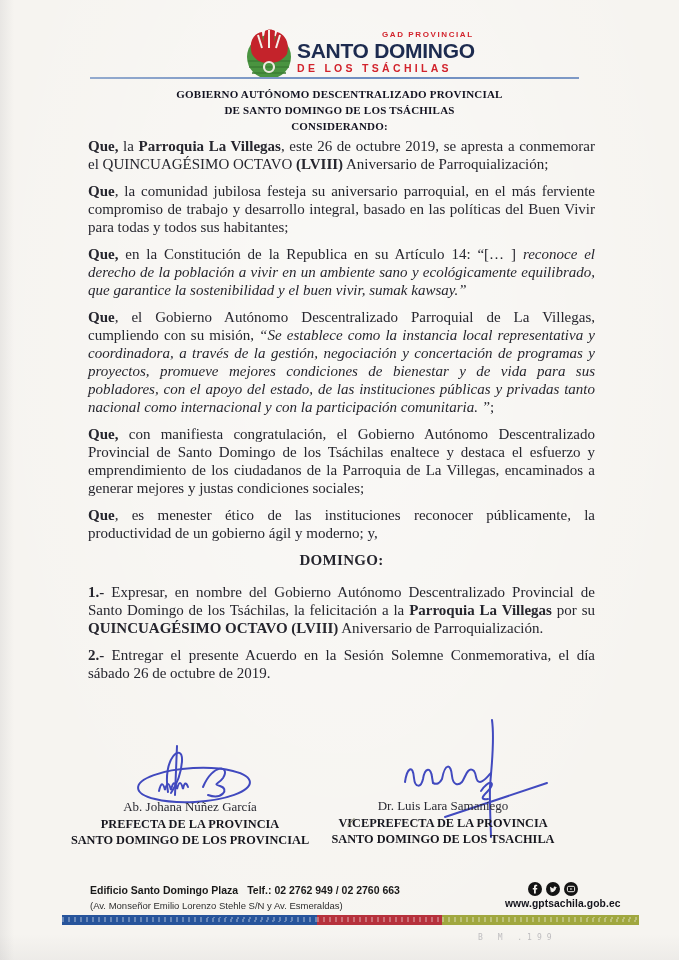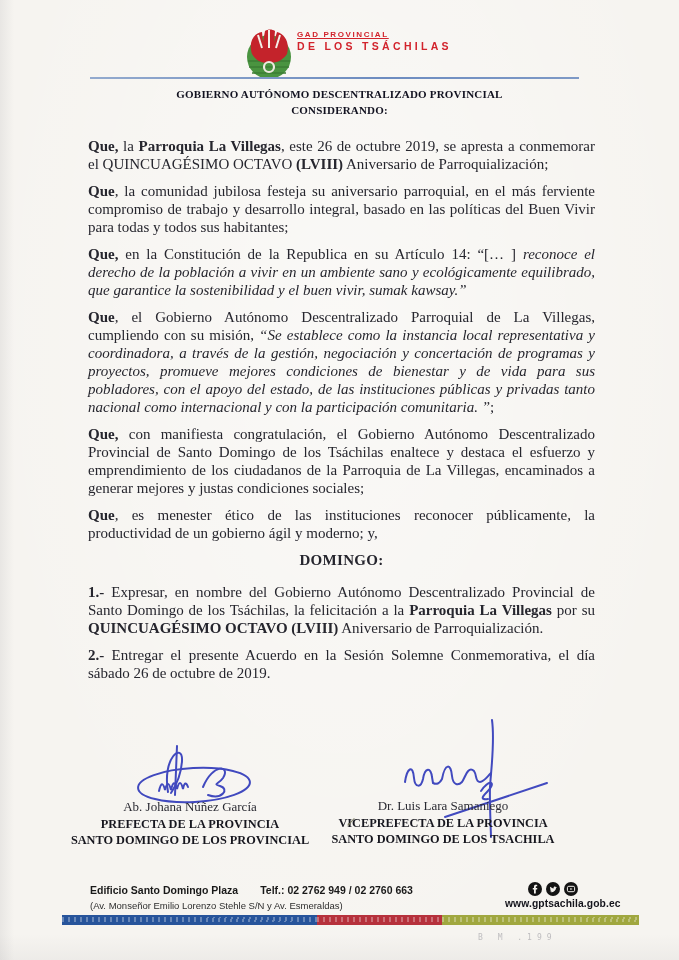--- a/index.html
+++ b/index.html
@@ -12,21 +12,21 @@
     content:'';position:absolute;inset:0;pointer-events:none;
     background:
       linear-gradient(90deg,rgba(110,110,118,.10),rgba(0,0,0,0) 14px),
       linear-gradient(0deg,rgba(120,120,125,.07),rgba(0,0,0,0) 26px),
       radial-gradient(ellipse at 50% 35%,rgba(255,255,255,.45),rgba(0,0,0,0) 75%);
   }
   
   .logo{position:absolute;left:246px;top:28px;display:flex;align-items:flex-start;}
   .emblem{width:46px;height:52px;}
   .logo-text{margin-left:5px;}
-  .logo-gad{color:#d2232c;font:bold 8px/9px "Liberation Sans",sans-serif;letter-spacing:1.6px;padding-right:1px;margin-top:2px;text-decoration:underline;}
+  .logo-gad{color:#d2232c;font:bold 8px/9px "Liberation Sans",sans-serif;letter-spacing:1.6px;text-align:right;padding-right:1px;margin-top:2px;}
   .logo-name{color:#1d2b4f;font:bold 21px/21px "Liberation Sans",sans-serif;letter-spacing:-.3px;margin-top:1px;}
   .logo-sub{color:#d2232c;font:bold 10.5px/12px "Liberation Sans",sans-serif;letter-spacing:3.3px;margin-top:1px;}
   .header-rule{position:absolute;left:90px;top:77px;width:489px;height:2px;
     background:linear-gradient(90deg,#93aace,#6d8cc0 60%,#7e99c6);}
   .title{position:absolute;top:86px;left:0;right:0;text-align:center;
     font-weight:bold;font-size:11px;line-height:16px;color:#121220;letter-spacing:.2px;}
   
   .doc{position:absolute;left:88px;top:137px;width:507px;
     font-size:15px;line-height:18px;text-align:justify;color:#26262e;}
   .doc p{margin:0 0 9px;}
@@ -39,21 +39,21 @@
   .sig-right-svg{left:395px;top:712px;width:160px;height:133px;}
   .sig-block{position:absolute;text-align:center;}
   .sig-block .sig-name{font-size:13px;line-height:15px;margin-bottom:2px;color:#2a2a32;}
   .sig-block .sig-title,.sig-block .sig-entity{font-weight:bold;font-size:12.3px;line-height:16px;color:#17171f;}
   .sig-left-block{left:55px;top:799px;width:270px;}
   .sig-right-block{left:331px;top:798px;width:224px;}
   .pen-check{position:absolute;left:346px;top:817px;color:#76765f;
     font:italic bold 10px "Liberation Sans",sans-serif;transform:rotate(-14deg) skewX(-22deg);}
   
   .footer-left{position:absolute;left:90px;top:884px;font-family:"Liberation Sans","DejaVu Sans",sans-serif;color:#191919;}
-  .footer-row1{display:flex;gap:22px;font-weight:bold;font-size:10.5px;line-height:13px;}
+  .footer-row1{display:flex;gap:9px;font-weight:bold;font-size:10.5px;line-height:13px;}
   .footer-row2{font-size:9.5px;line-height:13px;margin-top:2px;color:#2d2d2d;}
   .footer-right{position:absolute;left:505px;top:882px;width:96px;text-align:center;
     font-family:"Liberation Sans","DejaVu Sans",sans-serif;}
   .social-row{display:flex;justify-content:center;gap:4px;margin-bottom:2px;}
   .social-icon{width:14px;height:14px;}
   .website{font-weight:bold;font-size:10.3px;color:#14141c;letter-spacing:.1px;}
   .bar{position:absolute;left:62px;top:915px;width:577px;height:10px;display:flex;}
   .bar-seg{height:100%;position:relative;}
   .bar-seg::after{content:'';position:absolute;inset:2px 0 3px 0;
     background:repeating-linear-gradient(95deg,rgba(255,255,255,.30) 0 2px,rgba(0,0,0,0) 2px 6px);}
@@ -68,28 +68,30 @@
   <div class="logo">
     <svg class="emblem" viewBox="0 0 46 52">
       <circle cx="23" cy="29" r="22" fill="#4a9440"></circle>
       <path d="M2 33 h42 M3 39 h40 M6 45 h34" stroke="#3d7d34" stroke-width="1.6" fill="none"></path>
       <path d="M6 26 C2 14 8 5 16 4 L17 14 L19 3 C22 1 26 1 29 3 L28 14 L31 4 C39 6 44 15 41 26 C36 33 30 35 23 35 C16 35 10 33 6 26 Z" fill="#c4232b"></path>
       <path d="M12 7 L16 20 M23 2 L23 20 M34 7 L30 20" stroke="#f3efe8" stroke-width="2" fill="none"></path>
       <circle cx="23" cy="39" r="5" fill="none" stroke="#eee9e0" stroke-width="2.2"></circle>
     </svg>
     <div class="logo-text">
       <div class="logo-gad">GAD PROVINCIAL</div>
+      <div class="logo-name">SANTO DOMINGO</div>
       <div class="logo-sub">DE LOS TSÁCHILAS</div>
     </div>
   </div>
 
   <div class="header-rule"></div>
 
   <div class="title">
     <div>GOBIERNO AUTÓNOMO DESCENTRALIZADO PROVINCIAL</div>
+    <div>DE SANTO DOMINGO DE LOS TSÁCHILAS</div>
     <div>CONSIDERANDO:</div>
   </div>
 
   <main class="doc" id="doc-body">
       <p><span class="b">Que,</span><span> la </span><span class="b">Parroquia La Villegas</span><span>, este 26 de octubre 2019, se apresta a conmemorar el QUINCUAGÉSIMO OCTAVO </span><span class="b">(LVIII)</span><span> Aniversario de Parroquialización;</span></p>
       <p><span class="b">Que</span><span>, la comunidad jubilosa festeja su aniversario parroquial, en el más ferviente compromiso de trabajo y desarrollo integral, basado en las políticas del Buen Vivir para todas y todos sus habitantes;</span></p>
       <p><span class="b">Que,</span><span> en la Constitución de la Republica en su Artículo 14: “[… ] </span><span class="i">reconoce el derecho de la población a vivir en un ambiente sano y ecológicamente equilibrado, que garantice la sostenibilidad y el buen vivir, sumak kawsay.”</span></p>
       <p><span class="b">Que</span><span>, el Gobierno Autónomo Descentralizado Parroquial de La Villegas, cumpliendo con su misión, </span><span class="i">“Se establece como la instancia local representativa y coordinadora, a través de la gestión, negociación y concertación de programas y proyectos, promueve mejores condiciones de bienestar y de vida para sus pobladores, con el apoyo del estado, de las instituciones públicas y privadas tanto nacional como internacional y con la participación comunitaria. ”</span><span>;</span></p>
       <p><span class="b">Que,</span><span> con manifiesta congratulación, el Gobierno Autónomo Descentralizado Provincial de Santo Domingo de los Tsáchilas enaltece y destaca el esfuerzo y emprendimiento de los ciudadanos de la Parroquia de La Villegas, encaminados a generar mejores y justas condiciones sociales;</span></p>
       <p><span class="b">Que</span><span>, es menester ético de las instituciones reconocer públicamente, la productividad de un gobierno ágil y moderno; y,</span></p>

